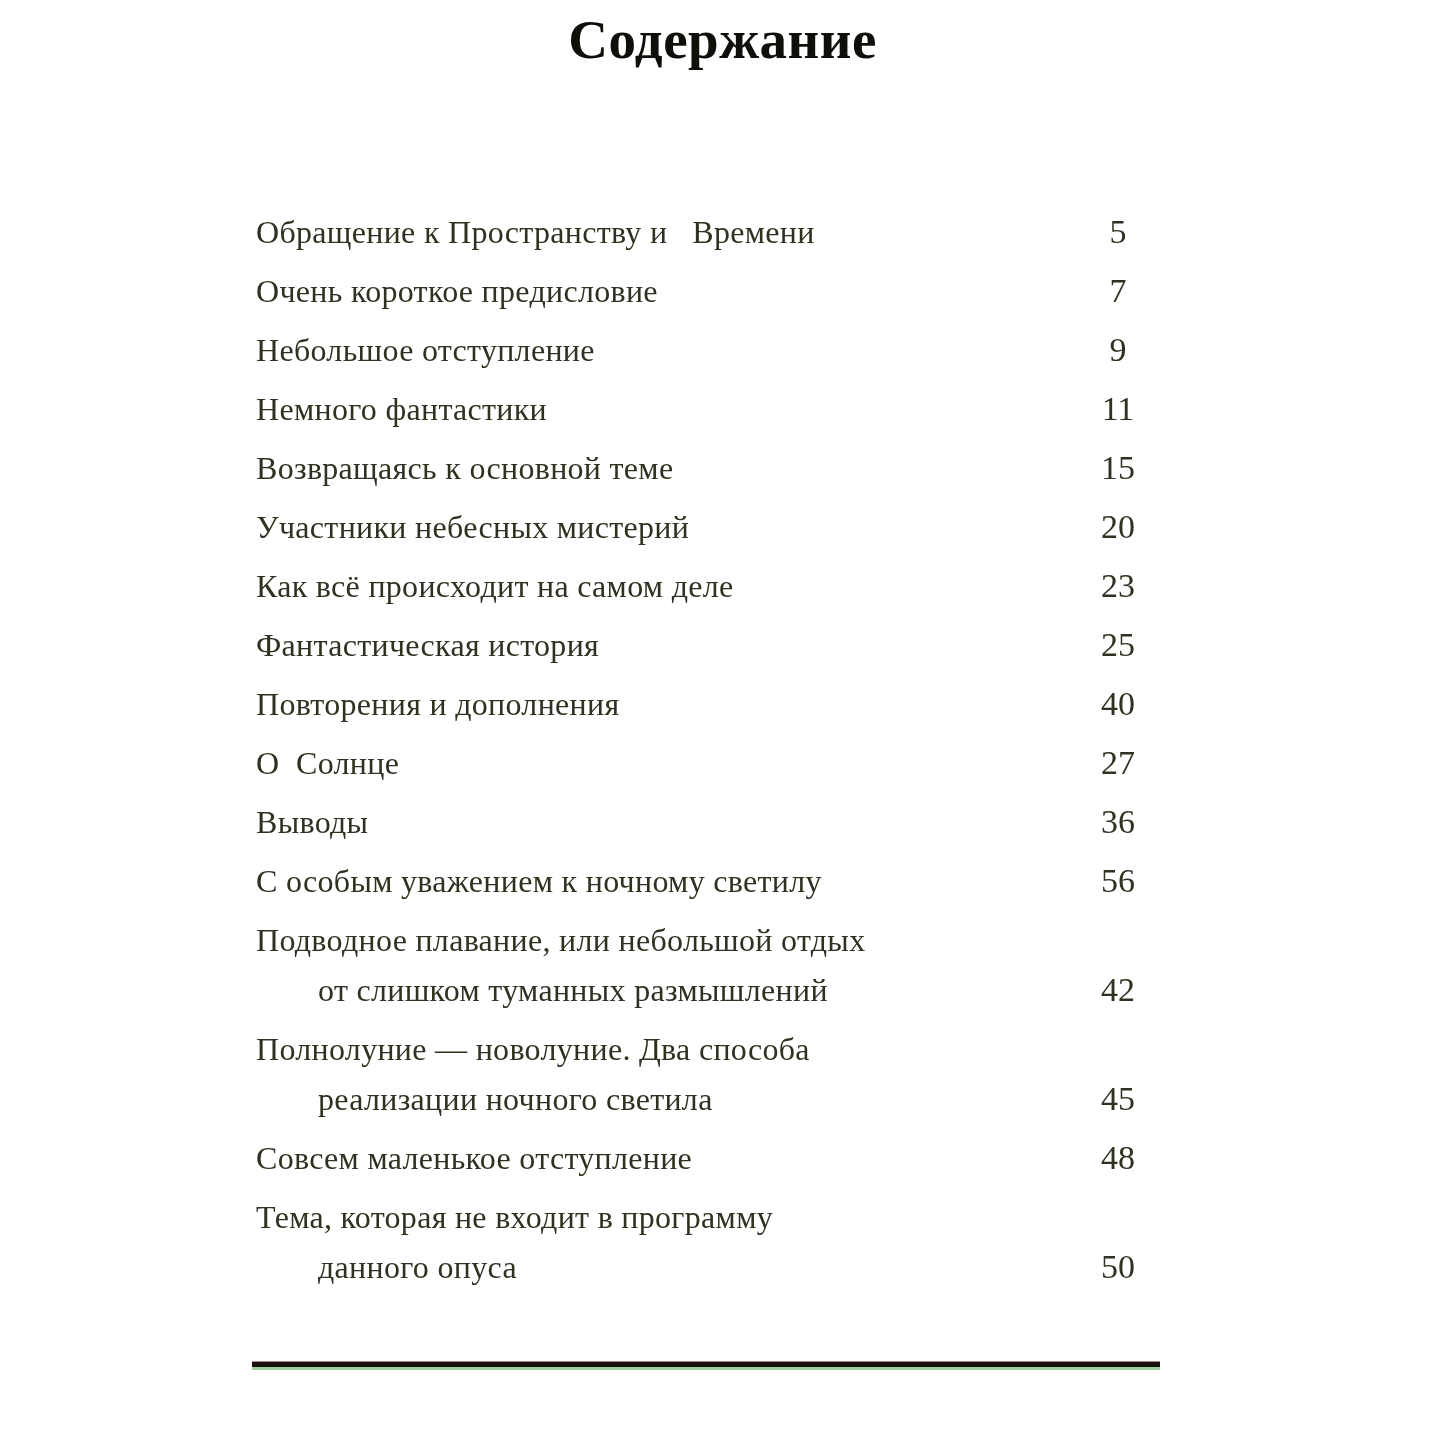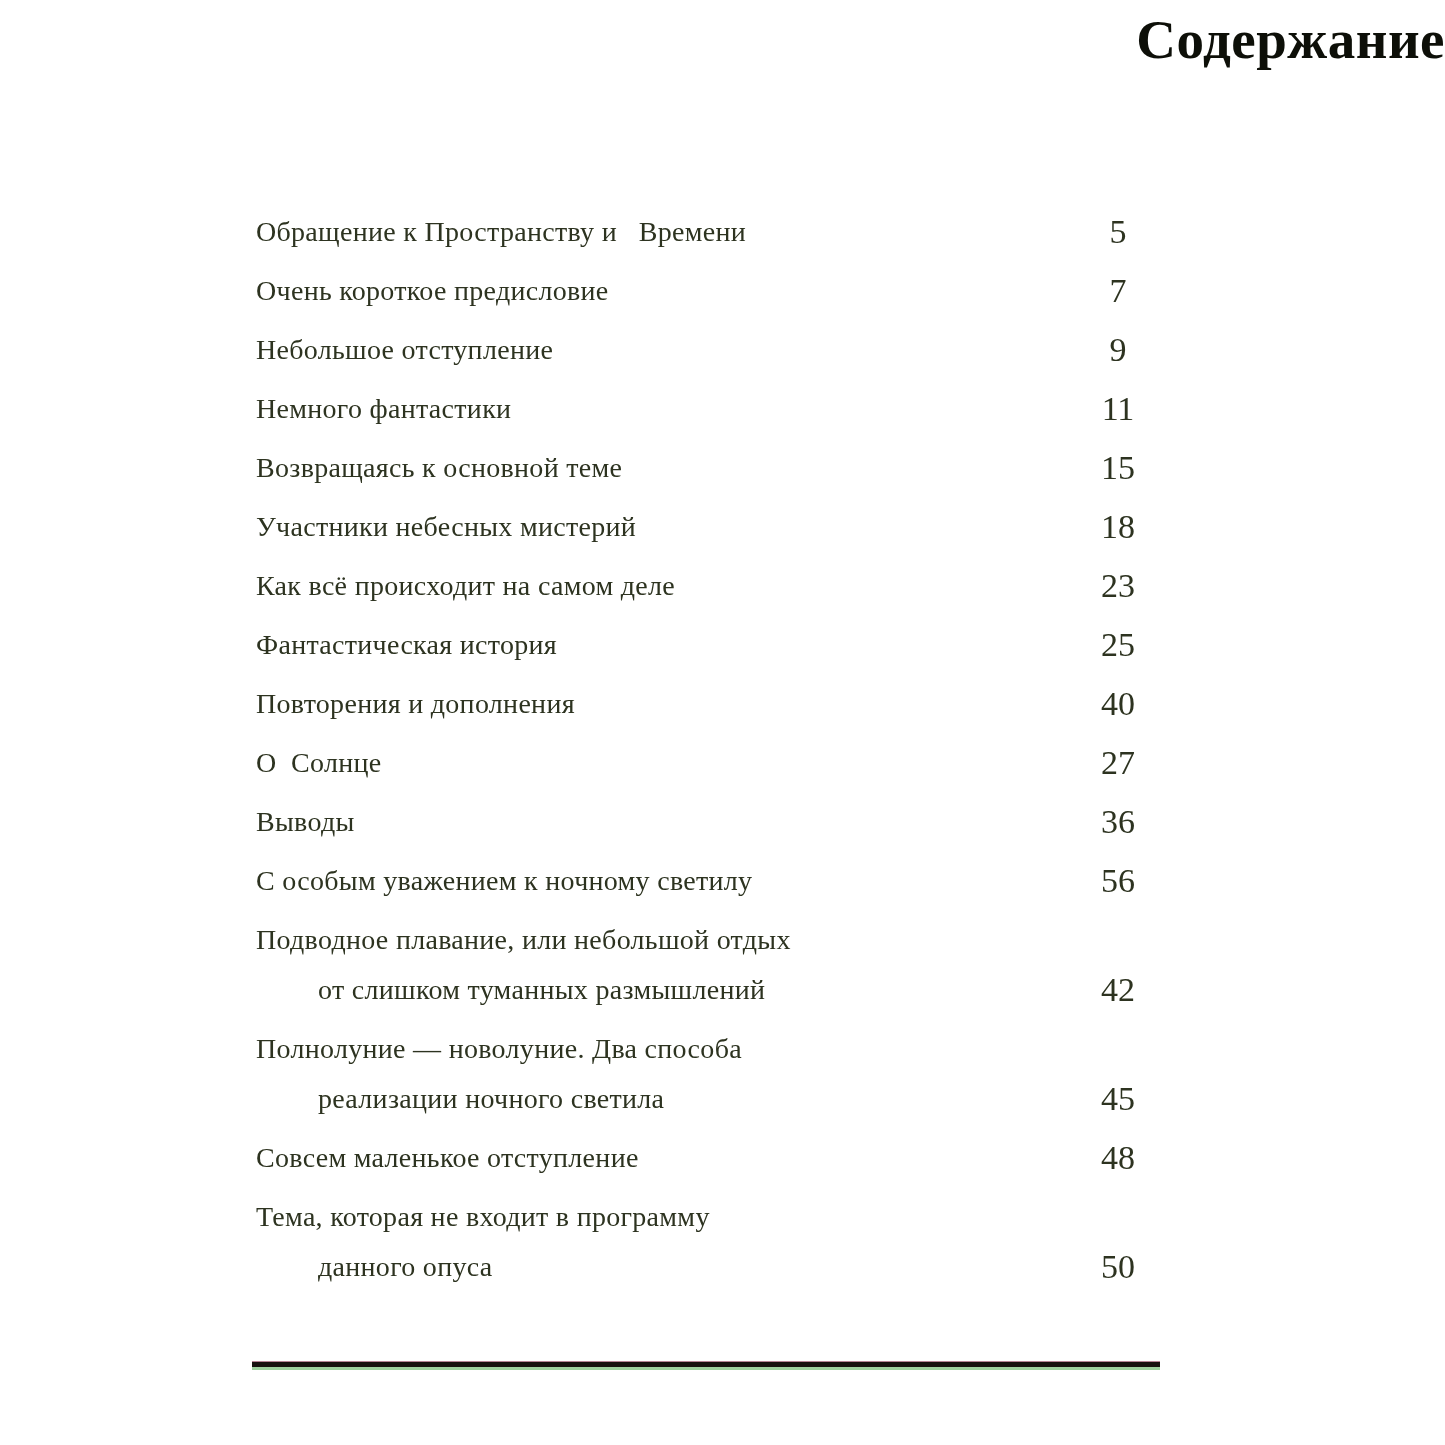--- a/index.html
+++ b/index.html
@@ -18,21 +18,21 @@
     font-family: "Liberation Serif", "DejaVu Serif", serif;
     -webkit-font-smoothing: antialiased;
   }
 
   
   .toc-title {
     position: absolute;
     top: 8px;
     left: 0;
     width: 1445px;
-    text-align: right;
+    text-align: center;
     font-family: "Liberation Serif", "DejaVu Serif", serif;
     font-weight: bold;
     font-size: 55px;
     letter-spacing: 0.5px;
     color: #0d0f08;
     text-shadow: 0.5px 0.5px 0 rgba(255,255,255,0.55);
   }
 
   
   .toc-list {
@@ -47,21 +47,21 @@
     width: 100%;
     margin-bottom: 9px;
   }
 
   .entry-lines {
     display: block;
   }
 
   .entry-line {
     display: block;
-    font-size: 28px;
+    font-size: 32px;
     line-height: 50px;
     color: #2d3320;
     white-space: pre;
     text-shadow:
       0.6px 0.6px 0 rgba(255,255,255,0.75),
       -0.4px -0.4px 0 rgba(255,255,255,0.35);
     letter-spacing: 0.3px;
   }
 
   .entry-line.indented {
@@ -134,21 +134,21 @@
       <div class="toc-entry">
         <div class="entry-lines">
           <span class="entry-line">Возвращаясь к основной теме</span>
         </div>
         <span class="entry-page row-1">15</span>
       </div>
       <div class="toc-entry">
         <div class="entry-lines">
           <span class="entry-line">Участники небесных мистерий</span>
         </div>
-        <span class="entry-page row-1">18</span>
+        <span class="entry-page row-1">20</span>
       </div>
       <div class="toc-entry">
         <div class="entry-lines">
           <span class="entry-line">Как всё происходит на самом деле</span>
         </div>
         <span class="entry-page row-1">23</span>
       </div>
       <div class="toc-entry">
         <div class="entry-lines">
           <span class="entry-line">Фантастическая история</span>

